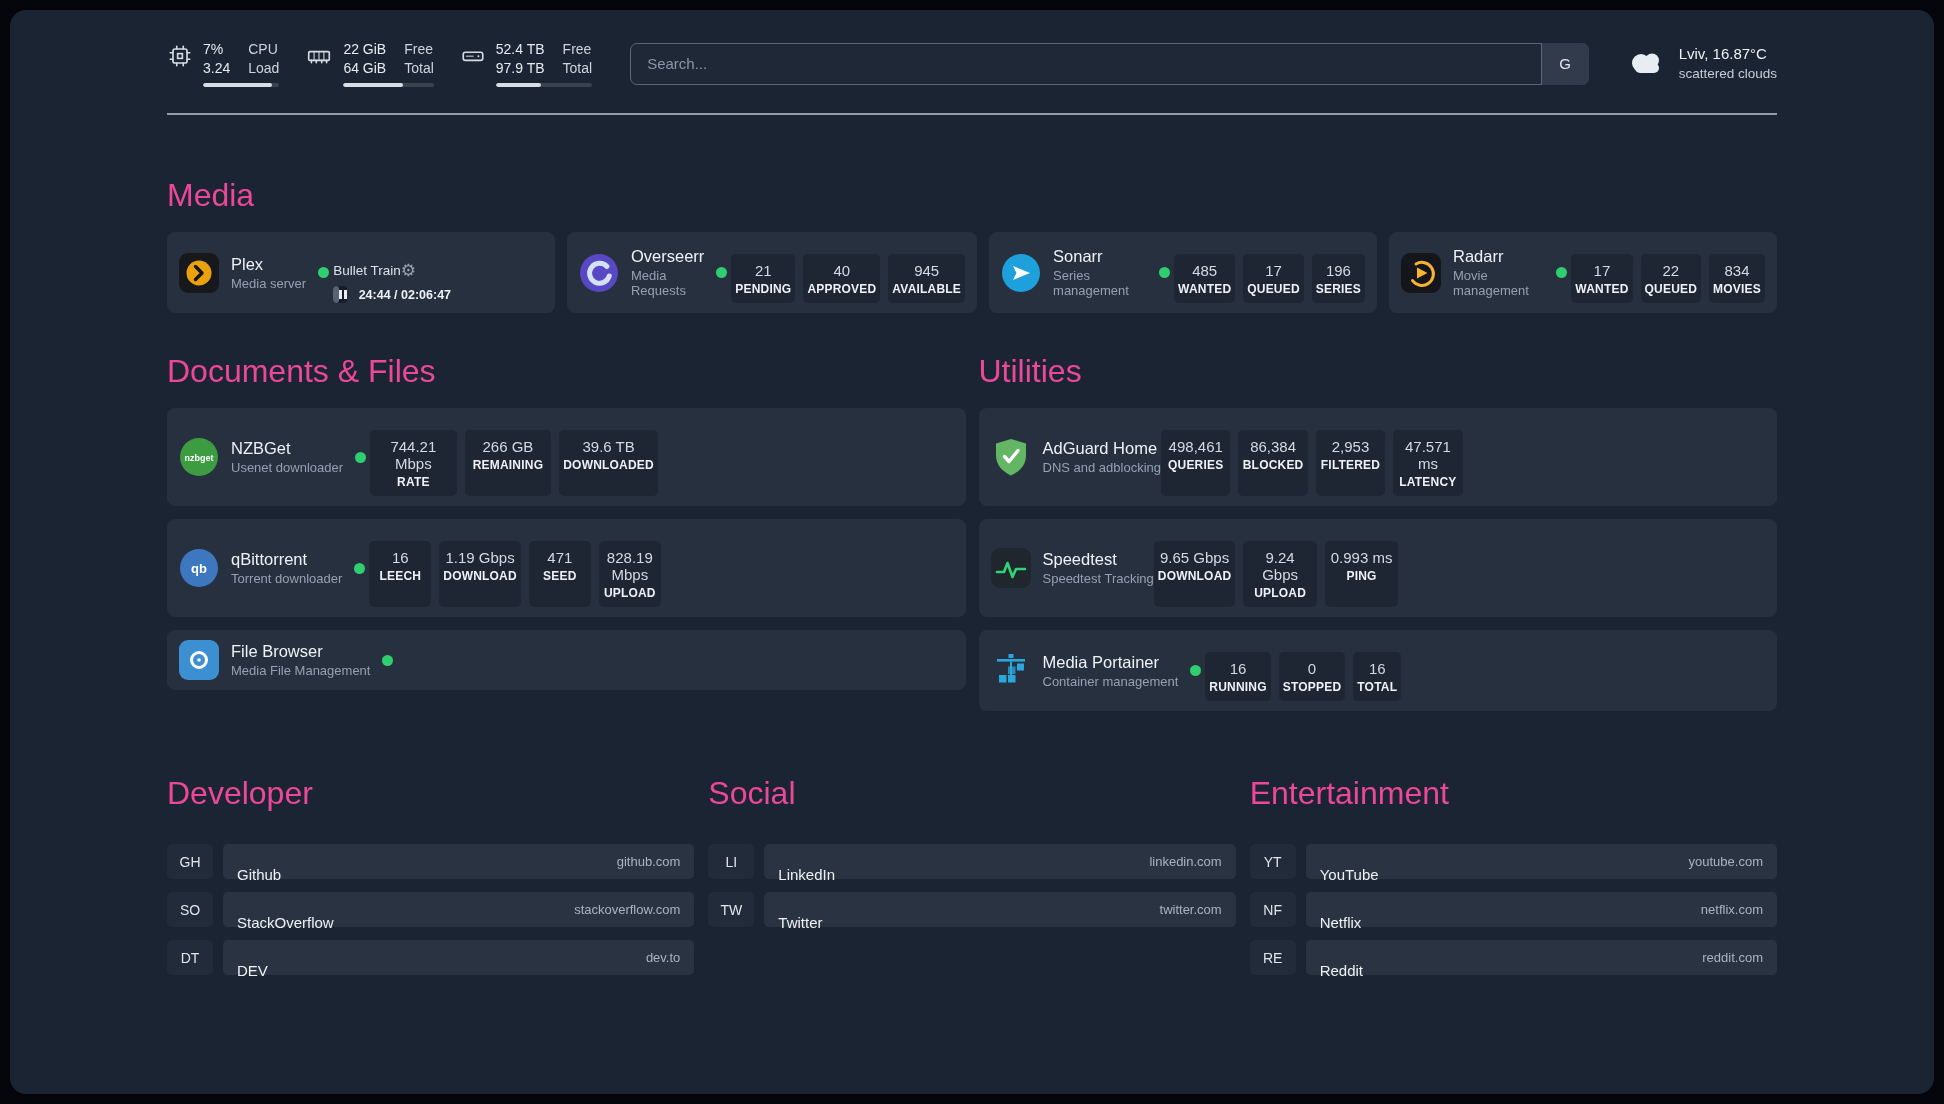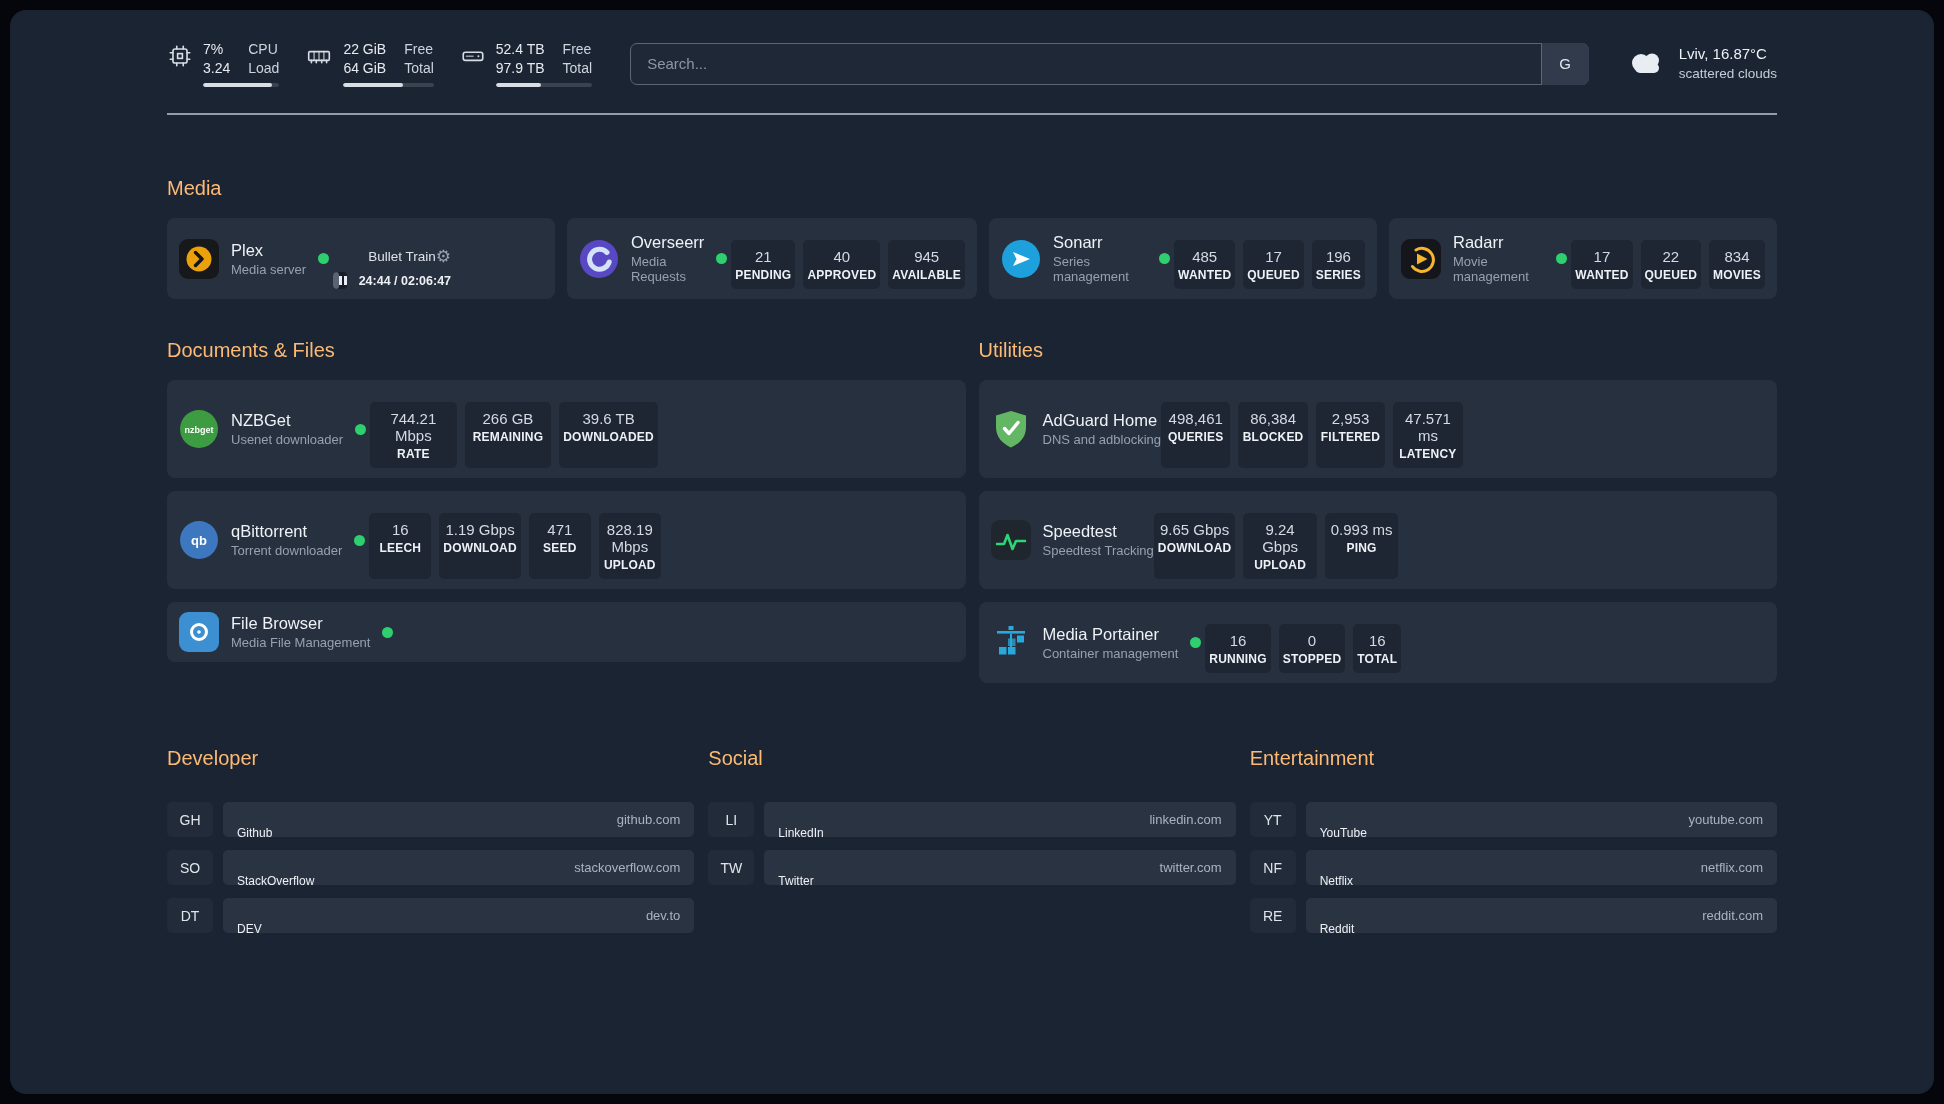--- a/index.html
+++ b/index.html
@@ -21,58 +21,58 @@
   .search-input{width:100%;height:42px;background:#1f2836;border:1px solid #5c6677;border-radius:7px;color:#dfe4ec;font-size:15px;padding:0 66px 0 16px;font-family:inherit;outline:none;}
   .search-input::placeholder{color:#8d96a6;}
   .search-btn{position:absolute;right:0;top:0;height:42px;width:48px;border:none;border-left:1px solid #5c6677;background:#323b4b;border-radius:0 7px 7px 0;display:flex;align-items:center;justify-content:center;color:#e2e7ef;font-size:15px;cursor:pointer;font-family:inherit;}
   .weather{display:flex;align-items:center;gap:12px;}
   .weather-text{display:flex;flex-direction:column;line-height:1.35;}
   .weather-loc{font-size:15px;color:#eef1f6;}
   .weather-cond{font-size:13.5px;color:#c6cdd8;}
   .divider{margin-top:26px;border-bottom:2px solid #959daa;}
 
   
-  .section-title{font-size:20px;font-weight:500;color:#fdba74;}
+  .section-title{font-size:32px;font-weight:500;color:#ec4899;}
   .media-title{margin:62px 0 18px;}
   .media-grid{display:grid;grid-template-columns:repeat(4,1fr);gap:12px;}
   .card{background:#27303e;border-radius:8px;padding:10px 12px;display:flex;flex-direction:row;cursor:pointer;}
   .card-head{display:flex;align-items:center;gap:12px;}
   .svc-icon{width:40px;height:40px;flex:0 0 40px;}
   .svc-icon svg{display:block;width:40px;height:40px;}
   .svc-title{font-size:16.5px;color:#eef2f7;}
   .svc-desc{font-size:13px;color:#96a0b0;margin-top:2px;}
   .dot{width:11px;height:11px;border-radius:50%;background:#2fce6f;margin-left:auto;margin-right:4px;flex:0 0 11px;}
   .stats{display:flex;gap:8px;margin-top:auto;padding-top:12px;}
   .stat{flex:1;background:#1e2634;border-radius:5px;text-align:center;padding:8px 4px 7px;}
   .stat-value{font-size:15px;color:#d4dae2;}
   .stat-label{font-size:12px;font-weight:700;color:#eef1f6;margin-top:3px;letter-spacing:.2px;}
 
   
   .player{margin-top:auto;padding-top:12px;}
-  .player-top{display:flex;align-items:center;justify-content:flex-end;}
+  .player-top{display:flex;align-items:center;justify-content:flex-start;}
   .player-track{font-size:13.5px;color:#dde2ea;}
   .gear{color:#98a1b0;font-size:17px;line-height:1;cursor:pointer;}
   .player-bottom{display:flex;align-items:center;gap:12px;margin-top:7px;}
   .pbar{flex:1;height:17px;background:#161d29;border-radius:4px;overflow:hidden;cursor:pointer;}
   .pfill{width:19.5%;height:100%;background:#5a6374;border-radius:4px;display:flex;align-items:center;padding-left:6px;}
   .pause{display:inline-flex;gap:2.5px;}
   .pause i{display:block;width:2.5px;height:9px;background:#e9edf3;}
   .ptime{font-size:12.5px;font-weight:700;color:#edf0f5;white-space:nowrap;}
 
   .twocol{display:grid;grid-template-columns:1fr 1fr;gap:13px;margin-top:40px;align-items:start;}
   .col-title{margin-bottom:18px;}
   .col-stack{display:flex;flex-direction:column;gap:13px;}
 
   
   .bookmarks{display:grid;grid-template-columns:repeat(3,1fr);gap:14px;margin-top:64px;padding-bottom:40px;align-items:start;}
   .bm-title{margin-bottom:32px;}
   .bm-row{display:flex;gap:10px;margin-bottom:13px;cursor:pointer;}
   .bm-abbr{width:46px;height:35px;background:#222b39;border-radius:5px;display:flex;align-items:center;justify-content:center;font-size:14px;color:#dfe5ed;flex:0 0 46px;}
   .bm-bar{flex:1;height:35px;background:#2a3341;border-radius:5px;display:flex;align-items:center;justify-content:space-between;padding:0 14px;}
-  .bm-name{font-size:12px;color:#eef1f6;margin-top:26px;}
+  .bm-name{font-size:15px;color:#eef1f6;margin-top:26px;}
   .bm-domain{font-size:13px;color:#aab3c0;}
 </style>
 </head>
 <body>
 
 <div class="page">
   <div class="content">
 
     <div class="header">
 

